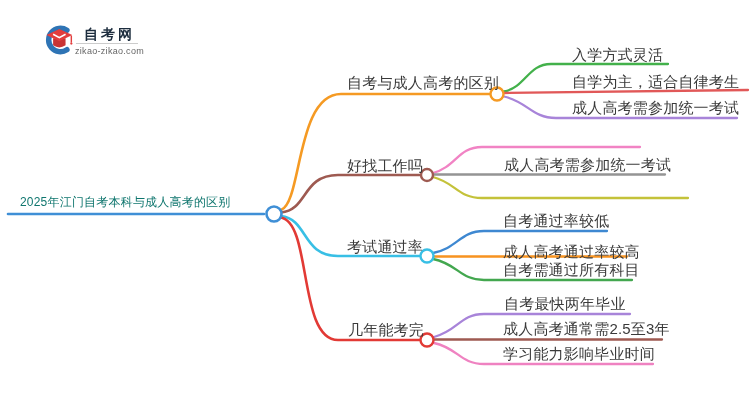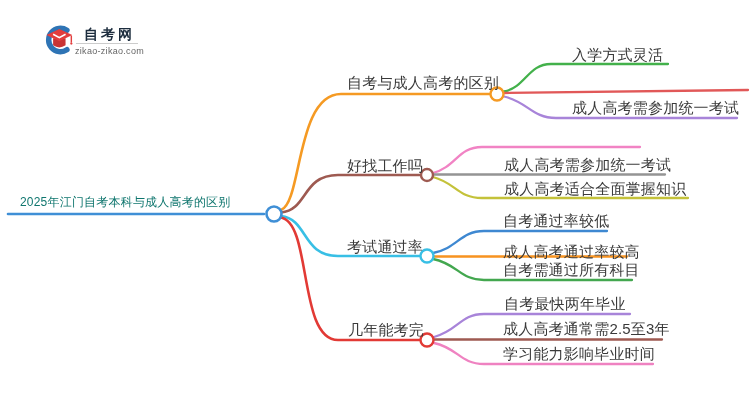--- a/index.html
+++ b/index.html
@@ -79,25 +79,25 @@
       <circle cx="427" cy="175" r="6" fill="#ffffff" stroke-width="2.4" stroke="#9e5a51"></circle>
       <circle cx="427" cy="256" r="6.5" fill="#ffffff" stroke-width="2.4" stroke="#38bfe5"></circle>
       <circle cx="427" cy="340" r="6.5" fill="#ffffff" stroke-width="2.4" stroke="#e23a35"></circle>
     </g>
   </svg>
 
   <div class="lbl root-lbl" style="left:20px;top:194px;">2025年江门自考本科与成人高考的区别</div>
 
   <div class="lbl" style="left:347px;top:75px;">自考与成人高考的区别</div>
   <div class="lbl" style="left:572px;top:47px;">入学方式灵活</div>
+  <div class="lbl" style="left:572px;top:74px;">自学为主，适合自律考生</div>
   <div class="lbl" style="left:572px;top:100px;">成人高考需参加统一考试</div>
 
   <div class="lbl" style="left:347px;top:158px;">好找工作吗</div>
   <div class="lbl" style="left:504px;top:157px;">成人高考需参加统一考试</div>
-  <div class="lbl" style="left:504px;top:181px;">成人高考适合全面掌握知识</div>
 
   <div class="lbl" style="left:347px;top:239px;">考试通过率</div>
   <div class="lbl" style="left:503px;top:213px;">自考通过率较低</div>
   <div class="lbl" style="left:503px;top:244px;">成人高考通过率较高</div>
   <div class="lbl" style="left:503px;top:262px;">自考需通过所有科目</div>
 
   <div class="lbl" style="left:348px;top:322px;">几年能考完</div>
   <div class="lbl" style="left:504px;top:296px;">自考最快两年毕业</div>
   <div class="lbl" style="left:503px;top:321px;">成人高考通常需2.5至3年</div>
   <div class="lbl" style="left:503px;top:346px;">学习能力影响毕业时间</div>

